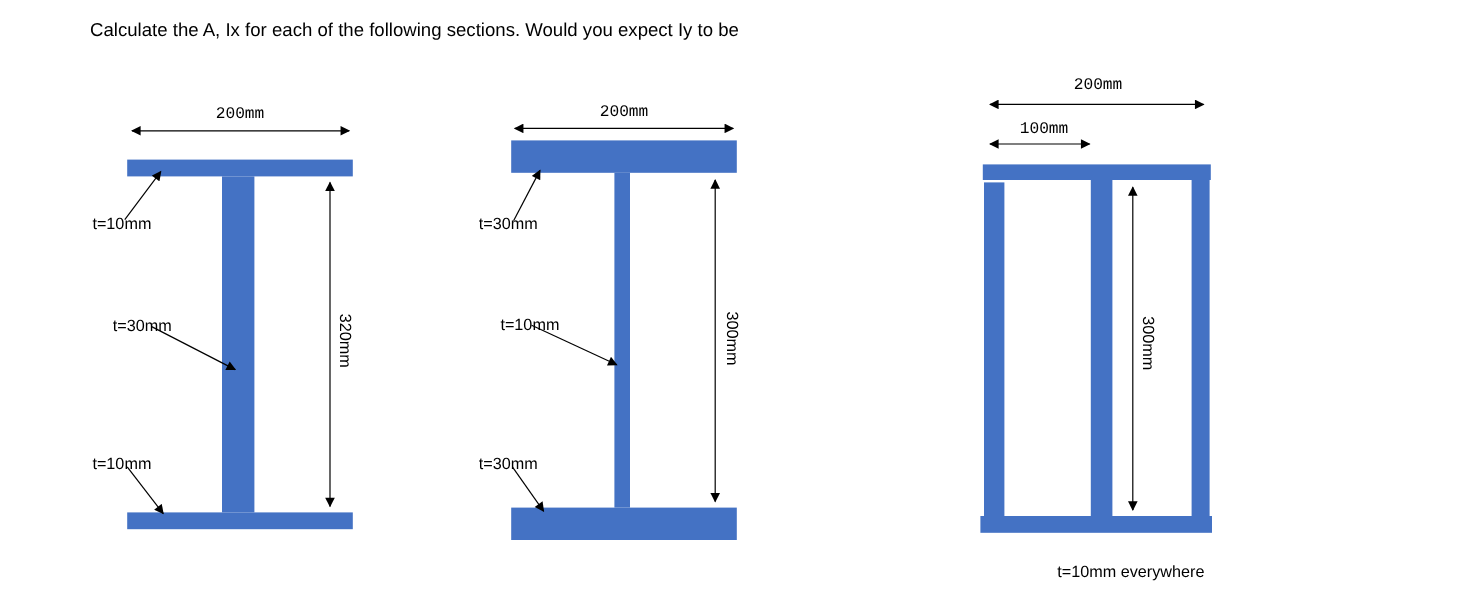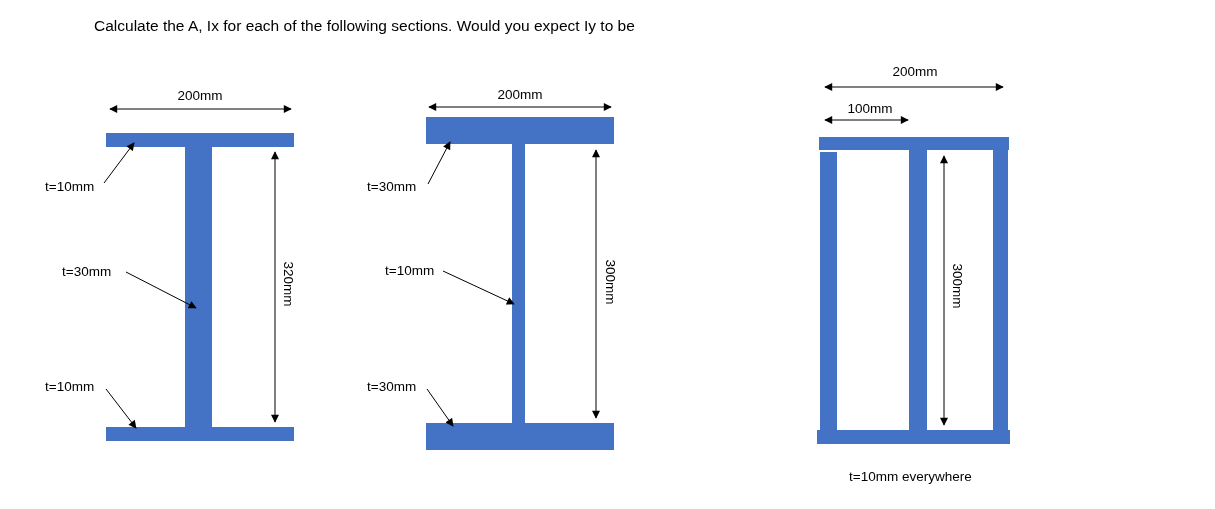--- a/index.html
+++ b/index.html
@@ -24,36 +24,37 @@
     height: 509px;
   }
   .title {
     position: absolute;
     left: 75px;
     top: 15px;
     font-size: 15.5px;
     line-height: 21px;
     color: #000000;
     white-space: nowrap;
-    margin-left: 19px;
   }
   .lbl {
     position: absolute;
     font-size: 13.5px;
     line-height: 15px;
     white-space: nowrap;
     color: #000000;
+    margin-left: 32px;
   }
   .dim {
     position: absolute;
     font-size: 13.5px;
     line-height: 15px;
     white-space: nowrap;
     color: #000000;
     transform: translateX(-50%);
+    font-family: Liberation Mono, monospace;
   }
   .dim-vert {
     position: absolute;
     font-size: 13.5px;
     line-height: 15px;
     white-space: nowrap;
     color: #000000;
     transform: translate(-50%, -50%) rotate(90deg);
   }
 </style>

